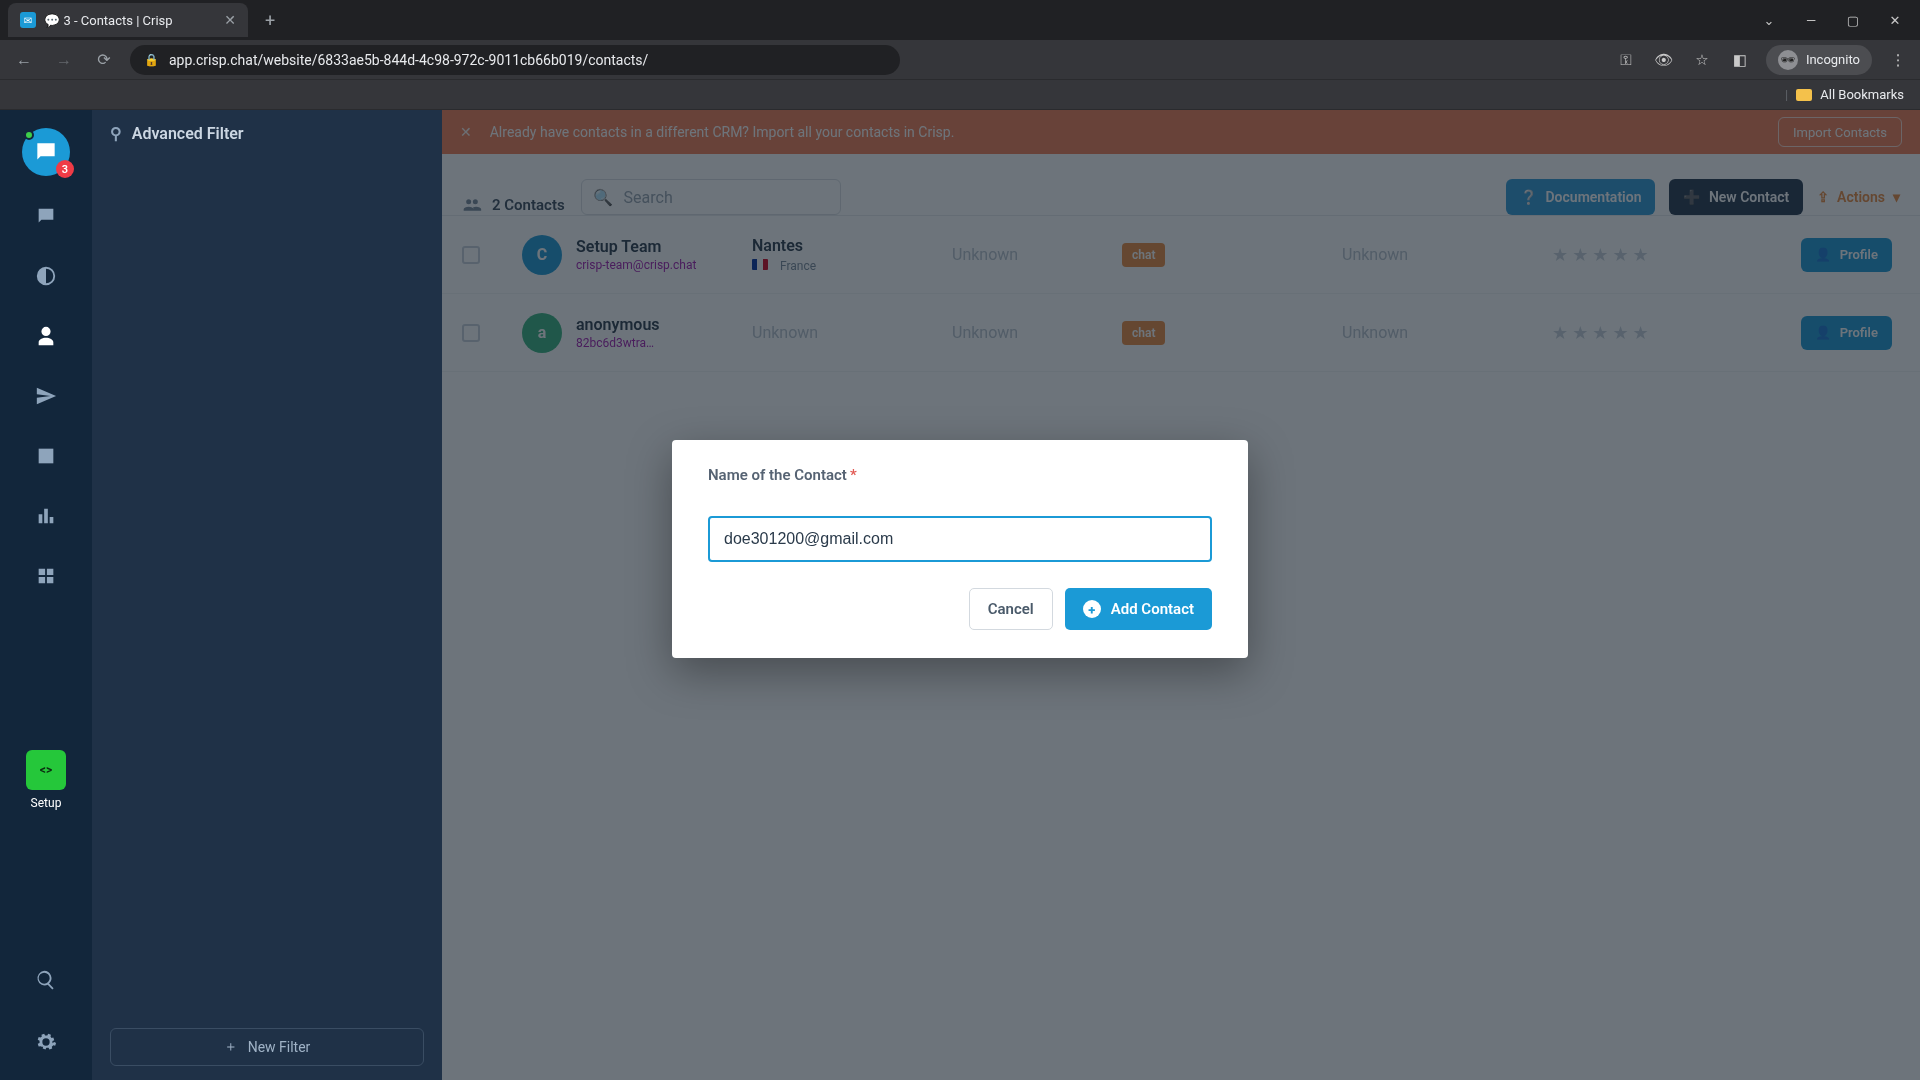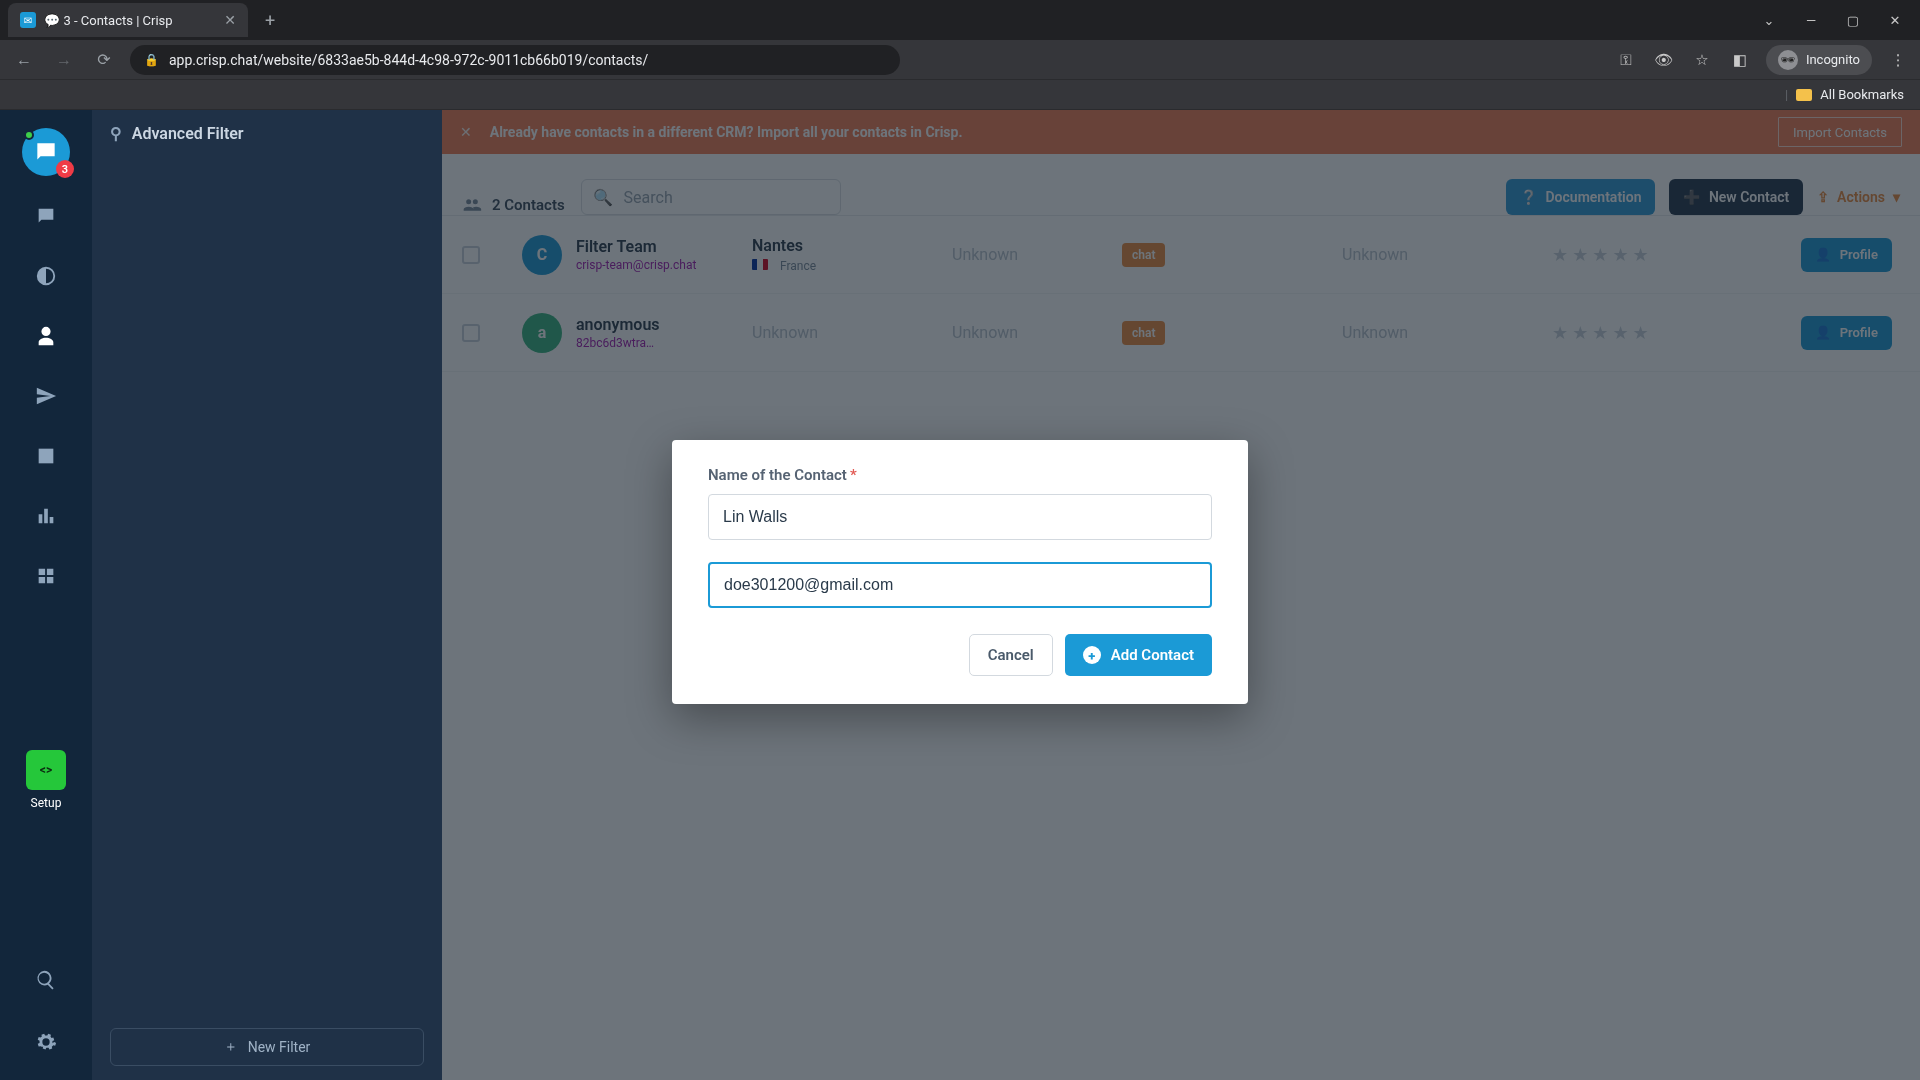--- a/index.html
+++ b/index.html
@@ -37,22 +37,22 @@
   .setup-box{width:40px;height:40px;background:#25c73a;border-radius:6px;display:flex;align-items:center;justify-content:center;color:#0c2a10;font-weight:700;}
   .rail-bottom{position:absolute;bottom:18px;display:flex;flex-direction:column;align-items:center;gap:22px;}
   .sidebar { width:350px; background:#1f3147; display:flex; flex-direction:column; padding:14px 18px; gap:14px;}
   .adv-filter { display:flex; align-items:center; gap:10px; color:#cbd6e2; font-weight:600; font-size:16px;}
   .adv-filter .funnel{color:#8ea4bb;}
   .new-filter-btn{margin-top:auto;height:38px;border:1px solid #3a4d63;border-radius:6px;display:flex;align-items:center;justify-content:center;gap:10px;color:#9fb2c6;font-size:14px;cursor:pointer;}
   .main { flex:1; background:#fff; display:flex; flex-direction:column; position:relative;}
   .main .dim-overlay{position:absolute;inset:0;background:rgba(20,30,42,0.62);z-index:5;}
   .banner{height:44px;background:#f27d52;color:#fff;display:flex;align-items:center;padding:0 18px;gap:18px;font-size:14px;}
   .banner .x{cursor:pointer;opacity:0.9;}
-  .banner .msg{font-weight:700;}
-  .banner .import-btn{margin-left:auto;height:30px;padding:8px 14px;border:1px solid rgba(255,255,255,0.7);border-radius:1px;display:flex;align-items:center;font-size:13px;cursor:pointer;}
+  .banner .msg{font-weight:400;}
+  .banner .import-btn{margin-left:auto;height:30px;padding:8px 14px;border:1px solid rgba(255,255,255,0.7);border-radius:6px;display:flex;align-items:center;font-size:13px;cursor:pointer;}
   .toolbar{height:62px;display:flex;align-items:flex-end;padding:0 20px;gap:16px;border-bottom:1px solid #e6e9ec;}
   .ct-count{display:flex;align-items:center;gap:10px;color:#3a4a5b;font-weight:600;font-size:15px;}
   .ct-count svg{width:20px;height:20px;fill:#7a8a9a;}
   .search-box{display:flex;align-items:center;gap:10px;border:1px solid #d9dee3;border-radius:6px;height:36px;padding:0 12px;color:#97a3af;min-width:260px;}
   .tb-right{margin-left:auto;display:flex;align-items:center;gap:14px;}
   .btn{height:36px;border-radius:6px;display:flex;align-items:center;gap:8px;padding:0 14px;font-size:14px;font-weight:600;cursor:pointer;}
   .btn.doc{background:#2f99d6;color:#fff;}
   .btn.newc{background:#22354b;color:#fff;}
   .actions-dd{display:flex;align-items:center;gap:8px;color:#e98a3d;font-weight:600;font-size:14px;cursor:pointer;}
   .thead{display:flex;align-items:center;height:44px;padding:0 20px;color:#8b98a5;font-size:12px;letter-spacing:0.6px;border-bottom:1px solid #eef1f3;}
@@ -253,21 +253,21 @@
     </div>
 
 
     <div class="row">
       <div class="col-check">
           <div class="chk"></div>
         </div>
       <div class="col-name" style="display:flex;align-items:center">
         <div class="avatar" style="background:#1b9ad6">C</div>
         <div class="name-stack">
-          <span class="n">Filter Team</span>
+          <span class="n">Setup Team</span>
           <span class="e">crisp-team@crisp.chat</span>
         </div>
       </div>
       <div class="col-loc">
         <div class="loc-stack">
           <span class="city">Nantes</span>
           <span class="country">
               <span class="flag"></span>
               <span>France</span>
             </span>
@@ -320,21 +320,20 @@
             <span>Profile</span>
           </span></div>
     </div>
 
     <div class="dim-overlay"></div>
   </div>
 
   <div class="modal-overlay">
     <div class="modal">
       <div class="field-label"><span>Name of the Contact</span><span class="req">*</span></div>
-      <input class="text-input" value="Lin Walls" style="">
       <div class="field-gap"></div>
       <input class="text-input focus" value="doe301200@gmail.com" style="">
       <div class="modal-actions">
         <div class="mbtn cancel">Cancel</div>
         <div class="mbtn primary">
           <span class="plus-circ">+</span>
           <span>Add Contact</span>
         </div>
       </div>
     </div>

